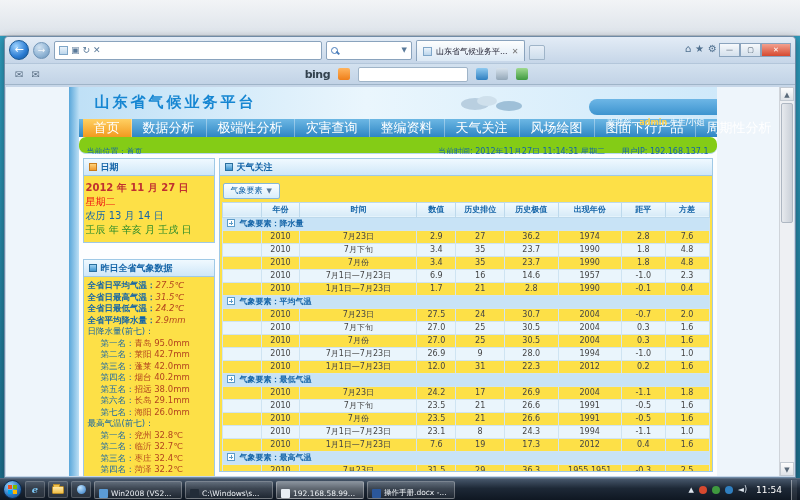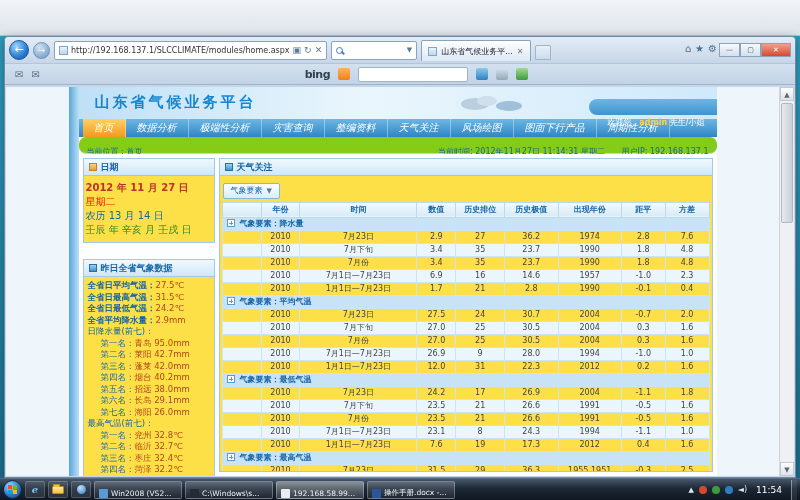--- a/index.html
+++ b/index.html
@@ -66,21 +66,21 @@
   .page-main { flex:1; background:#fff; display:flex; flex-direction:column; min-width:0; }
 
   .site-header { height:32px; position:relative; background:linear-gradient(90deg,#bfe0f6,#eaf6fd 45%,#cfe9fa); flex:none; }
   .site-title { position:absolute; left:16px; top:6px; font-size:15px; font-weight:bold; color:#1686d2; letter-spacing:3px; }
   .clouds { position:absolute; right:190px; top:5px; }
   .welcome { position:absolute; right:0; top:12px; height:16px; line-height:16px; padding:16px 12px 0 18px;
     background:linear-gradient(#6db6e6,#3d94cf); color:#fff; font-size:8px; border-radius:9px 0 0 9px; }
   .welcome .wuser { color:#ffd24a; font-weight:bold; }
 
   .navbar { height:18px; flex:none; display:flex; background:linear-gradient(#6cb7e4,#2f86c4); padding-left:4px; }
-  .nav-item { padding:0 11px; line-height:18px; font-size:10px; color:#fff; border-right:1px solid rgba(255,255,255,.35); white-space:nowrap;font-style:italic; }
+  .nav-item { padding:0 11px; line-height:18px; font-size:13px; color:#fff; border-right:1px solid rgba(255,255,255,.35); white-space:nowrap; }
   .nav-item.active { background:linear-gradient(#ffd062,#f29a1f); }
 
   .statusbar { height:14px; flex:none; background:#84cc16; border-bottom:1px solid #b7d9ef; display:flex;
     justify-content:space-between; padding:8px 8px; font-size:8px; color:#1565a8; line-height:14px;border-radius:7px; }
   .statusbar .right span { margin-left:14px; }
 
   .cols { flex:1; display:flex; gap:4px; padding:4px; background:#fdfeff; min-height:0; overflow:hidden; }
   .left-col { width:132px; flex:none; }
   .right-col { flex:1; min-width:0; }
 
@@ -91,21 +91,21 @@
   .bullet.blue { background:linear-gradient(#9fd2f2,#3d94cf); border-color:#2a6f9e; }
 
   .date-body { padding:5px 2px; font-size:10px; line-height:14px; }
   .d1 { color:#c03030; font-weight:bold; }
   .d2 { color:#e11; }
   .d3 { color:#1565a8; }
   .d4 { color:#2a8a2a; }
 
   .ydata-body { padding:3px 4px; font-size:8.5px; line-height:11.5px; }
   .stat-row .sl { color:#1565a8; font-weight:bold; }
-  .stat-row .sv { color:#b3441e; }
+  .stat-row .sv { color:#b3441e;font-style:italic; }
   .rank-title { color:#1565a8; font-weight:normal; }
   .rank-item { padding-left:13px; white-space:nowrap; }
   .rank-item .rk { color:#1565a8; }
   .rank-item .rv { color:#b3441e; }
 
   .focus-body { padding:2px; }
   .filter-btn { display:inline-flex; align-items:center; gap:4px; height:16px; padding:0 7px; margin:1px 0 3px 1px;
     background:linear-gradient(#fdfeff,#d8edfa); border:1px solid #86b7d9; border-radius:2px; font-size:8px; color:#1565a8;text-align:center; }
 
   table.focus { width:100%; border-collapse:collapse; table-layout:fixed; font-size:8px; }
@@ -148,21 +148,20 @@
 
 <div class="float-circle">‹</div>
 
 <div class="browser">
 
   <div class="chrome1">
     <div class="btn-back">←</div>
     <div class="btn-fwd">→</div>
     <div class="addr">
       <span class="page-ico"></span>
-      <span class="url">http://192.168.137.1/SLCCLIMATE/modules/home.aspx</span>
       <span class="addr-ico">▣</span>
       <span class="addr-ico">↻</span>
       <span class="addr-ico">✕</span>
     </div>
     <div class="search">
       <span class="mag"></span>
       <span class="drop">▼</span>
     </div>
     <div class="tab">
       <span class="page-ico"></span>

